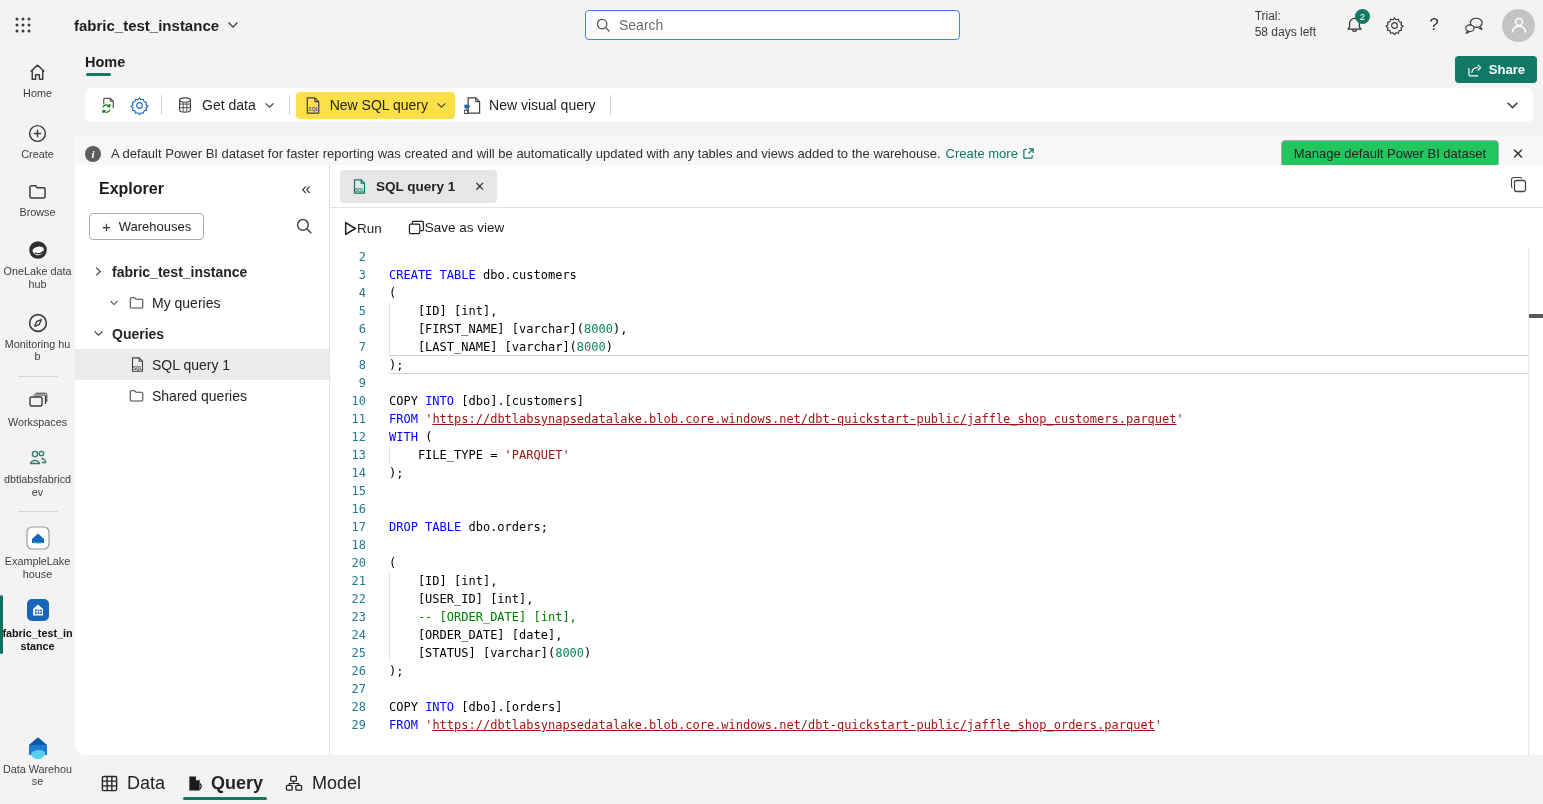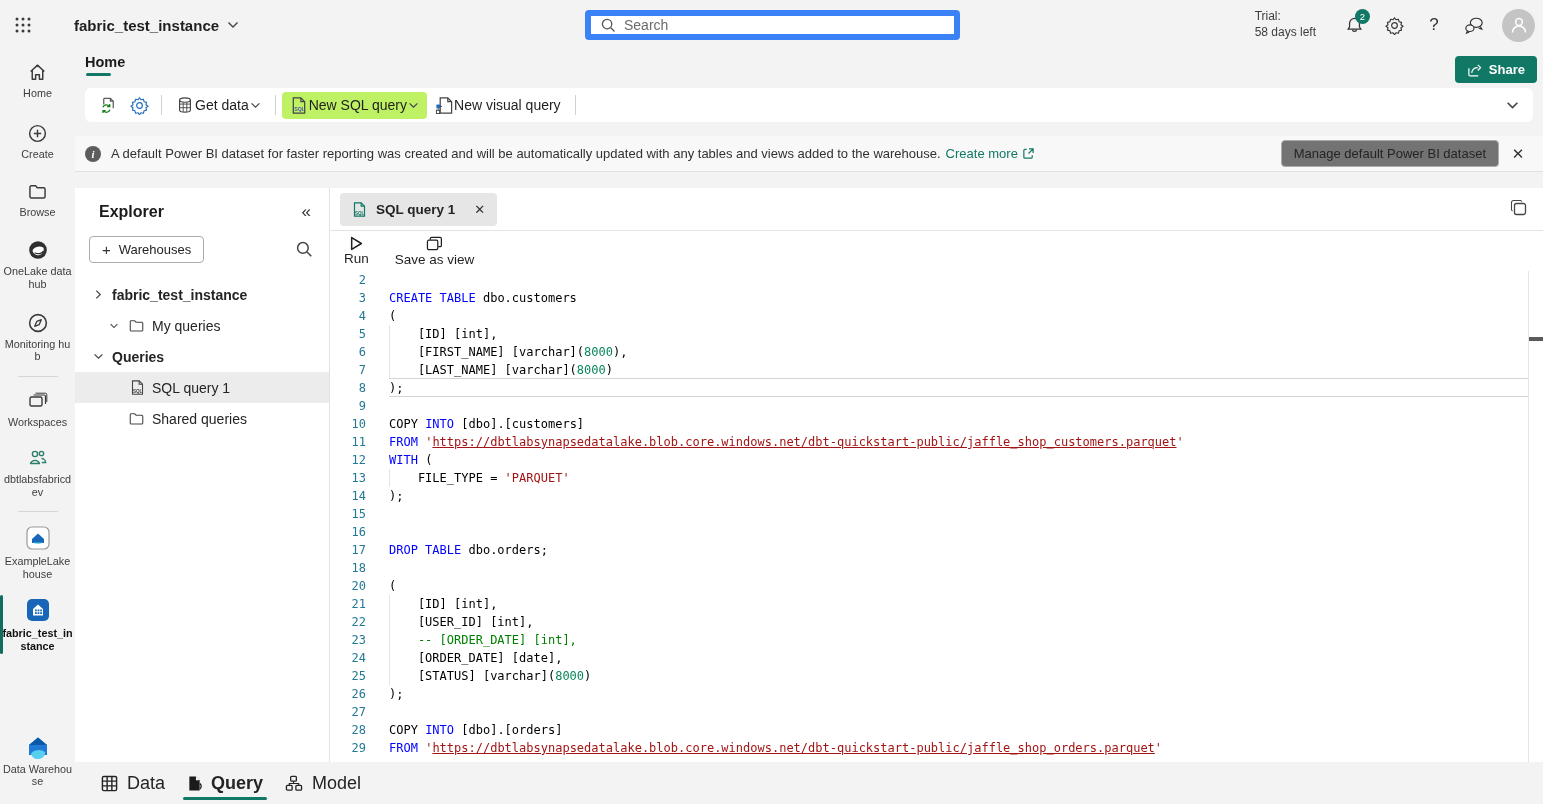--- a/index.html
+++ b/index.html
@@ -4,21 +4,21 @@
 <style>
   * { margin:0; padding:0; box-sizing:border-box; }
   html,body { width:1543px; height:804px; overflow:hidden; }
   body { font-family:"Liberation Sans", sans-serif; background:#f3f3f3; color:#242424; position:relative; }
   svg { display:block; }
 
   
   .topbar { position:absolute; top:0; left:0; width:1543px; height:50px; background:#f3f3f3; display:flex; align-items:center; }
   .waffle { width:46px; height:50px; display:flex; align-items:center; justify-content:center; cursor:pointer; }
   .ws-title { display:flex; align-items:center; gap:8px; margin-left:28px; font-size:15px; font-weight:700; color:#1f1f1f; cursor:pointer; }
-  .searchbox { position:absolute; left:585px; top:10px; width:375px; height:30px; background:#fff; border:6px solid #3b82f6; border-radius:4px; display:flex; align-items:center; padding:0 10px; gap:8px; }
+  .searchbox { position:absolute; left:585px; top:10px; width:375px; height:30px; background:#fff; border:1px solid #3b82f6; border-radius:4px; display:flex; align-items:center; padding:0 10px; gap:8px; }
   .searchbox span { font-size:14px; color:#6b6b6b; }
   .top-right { position:absolute; right:0; top:0; height:50px; display:flex; align-items:center; padding-right:8px; }
   .trial { font-size:12px; color:#3d3d3d; text-align:left; line-height:1.3; margin-right:18px; }
   .top-icon { width:40px; height:40px; display:flex; align-items:center; justify-content:center; position:relative; cursor:pointer; color:#333; }
   .badge { position:absolute; top:4px; right:4px; min-width:15px; height:15px; border-radius:8px; background:#117865; color:#fff; font-size:9.5px; display:flex; align-items:center; justify-content:center; padding:0 3px; }
   .qmark { font-size:17px; color:#333; }
   .avatar { width:33px; height:33px; border-radius:50%; background:#c4c4c4; display:flex; align-items:center; justify-content:center; margin-left:8px; cursor:pointer; }
 
   
   .rail { position:absolute; top:50px; left:0; width:75px; height:754px; background:#f3f3f3; display:flex; flex-direction:column; align-items:center; }
@@ -29,38 +29,38 @@
   .rail-div { width:40px; height:1px; background:#d6d6d6; margin:7px 0; }
   .rail-spacer { flex:1; }
 
   
   .main { position:absolute; left:75px; top:50px; width:1468px; height:754px; }
   .ribbon-strip { height:86px; background:#f3f3f3; position:relative; }
   .home-tab { position:absolute; left:10px; top:4px; font-size:14.5px; font-weight:700; color:#1b1b1b; padding-bottom:6px; cursor:pointer; }
   .home-tab::after { content:""; position:absolute; left:1px; right:14px; bottom:0; height:3px; background:#117865; border-radius:2px; }
   .share-btn { position:absolute; right:6px; top:6px; height:27px; background:#117865; color:#fff; border:none; border-radius:4px; font-size:13px; font-weight:600; display:flex; align-items:center; gap:7px; padding:0 12px; cursor:pointer; font-family:inherit; }
   .toolbar-card { position:absolute; left:10px; right:10px; top:38px; height:34px; background:#fff; border-radius:6px; display:flex; align-items:center; padding:0 8px; }
-  .tbtn { display:flex; align-items:center; gap:1px; font-size:14px; color:#201f1e; padding:4px 8px; border-radius:4px; cursor:pointer; white-space:nowrap; }
+  .tbtn { display:flex; align-items:center; gap:8px; font-size:14px; color:#201f1e; padding:4px 8px; border-radius:4px; cursor:pointer; white-space:nowrap; }
   .tbtn.icon-only { padding:4px 6px; }
-  .tbtn.active { background:#bef264;text-align:center; }
+  .tbtn.active { background:#fde047;text-align:center; }
   .tb-div { width:1px; height:20px; background:#d1d1d1; margin:0 6px; }
   .tb-spacer { flex:1; }
 
   
   .banner { height:36px; background:#f8f8f8; border-bottom:1px solid #e1e1e1; display:flex; align-items:center; padding:0 10px; }
   .info-ic { width:16px; height:16px; border-radius:50%; background:#5d5d5d; color:#fff; font-size:11px; font-weight:700; display:flex; align-items:center; justify-content:center; margin-right:10px; font-family:"Liberation Serif", serif; font-style:italic; }
   .banner-text { font-size:13px; color:#323130; }
   .learn-more { color:#117865; margin-left:5px; cursor:pointer; }
   .ext-ic { display:inline-block; vertical-align:-2px; margin-left:4px; }
   .banner-spacer { flex:1; }
-  .manage-btn { height:27px; background:#737373; border:1px solid #ababab; border-radius:4px; font-size:13px; color:#242424; padding:0 12px; cursor:pointer; font-family:inherit; white-space:nowrap; }
+  .manage-btn { height:27px; background:#22c55e; border:1px solid #ababab; border-radius:4px; font-size:13px; color:#242424; padding:0 12px; cursor:pointer; font-family:inherit; white-space:nowrap; }
   .banner-close { width:30px; height:30px; display:flex; align-items:center; justify-content:center; font-size:15px; color:#333; cursor:pointer; margin-left:4px; }
 
   
-  .content { position:absolute; top:138px; left:0; right:0; height:590px; background:#fff; border-bottom-left-radius:10px; display:flex; }
+  .content { position:absolute; top:115px; left:0; right:0; height:590px; background:#fff; border-bottom-left-radius:10px; display:flex; }
 
   
   .explorer { width:255px; border-right:1px solid #e3e3e3; padding-top:10px; flex-shrink:0; }
   .exp-head { display:flex; align-items:center; justify-content:space-between; padding:4px 18px 4px 24px; }
   .exp-title { font-size:16px; font-weight:700; color:#1b1b1b; }
   .chev2 { font-size:17px; color:#333; cursor:pointer; }
   .exp-actions { display:flex; align-items:center; justify-content:space-between; padding:10px 16px 10px 14px; }
   .wh-btn { height:27px; border:1px solid #ababab; background:#fff; border-radius:4px; font-size:13px; color:#242424; display:flex; align-items:center; gap:8px; padding:0 12px; cursor:pointer; font-family:inherit; }
   .wh-btn .plus { font-size:15px; color:#333; }
   .tree { margin-top:6px; }
@@ -69,21 +69,21 @@
   .tree-row.selected { background:#ececec; }
   .tw { width:14px; display:flex; justify-content:center; color:#444; flex-shrink:0; }
 
   
   .qpane { flex:1; display:flex; flex-direction:column; position:relative; }
   .tabbar { height:43px; border-bottom:1px solid #e3e3e3; display:flex; align-items:center; padding:0 10px; position:relative; }
   .qtab { height:33px; background:#e6e6e6; border-radius:4px; display:flex; align-items:center; gap:9px; padding:0 12px; font-size:13.5px; font-weight:600; color:#242424; cursor:pointer; }
   .qtab .x { font-size:13px; font-weight:400; color:#333; margin-left:10px; cursor:pointer; }
   .copy-ic { position:absolute; right:14px; top:10px; cursor:pointer; }
   .runbar { height:40px; display:flex; align-items:center; padding:0 14px; gap:26px; }
-  .runbtn { display:flex; align-items:center; font-size:13.5px; color:#201f1e; cursor:pointer;flex-direction:column; }
+  .runbtn { display:flex; align-items:flex-start; font-size:13.5px; color:#201f1e; cursor:pointer; }
 
   
   .editor { flex:1; position:relative; font-family:"DejaVu Sans Mono","Liberation Mono",monospace; font-size:12px; overflow:hidden; }
   .code-line { display:flex; height:18px; line-height:18px; position:relative; }
   .line-num { width:36px; text-align:right; color:#237893; flex-shrink:0; cursor:pointer; }
   .line-code { margin-left:23px; flex:1; white-space:pre; color:#000; position:relative; cursor:text; margin-right:15px; }
   .line-code.guide::before { content:""; position:absolute; left:0; top:0; bottom:0; width:1px; background:#e4e4e4; }
   .code-line.current .line-code { border-top:1px solid #d4d4d4; border-bottom:1px solid #d4d4d4; margin-top:-1px; height:19px; }
   .tk-kw { color:#0000ff; } .tk-st { color:#a31515; } .tk-lk { color:#a31515; text-decoration:underline; }
   .tk-nu { color:#098658; } .tk-cm { color:#008000; } .tk-pl { color:#000; }

